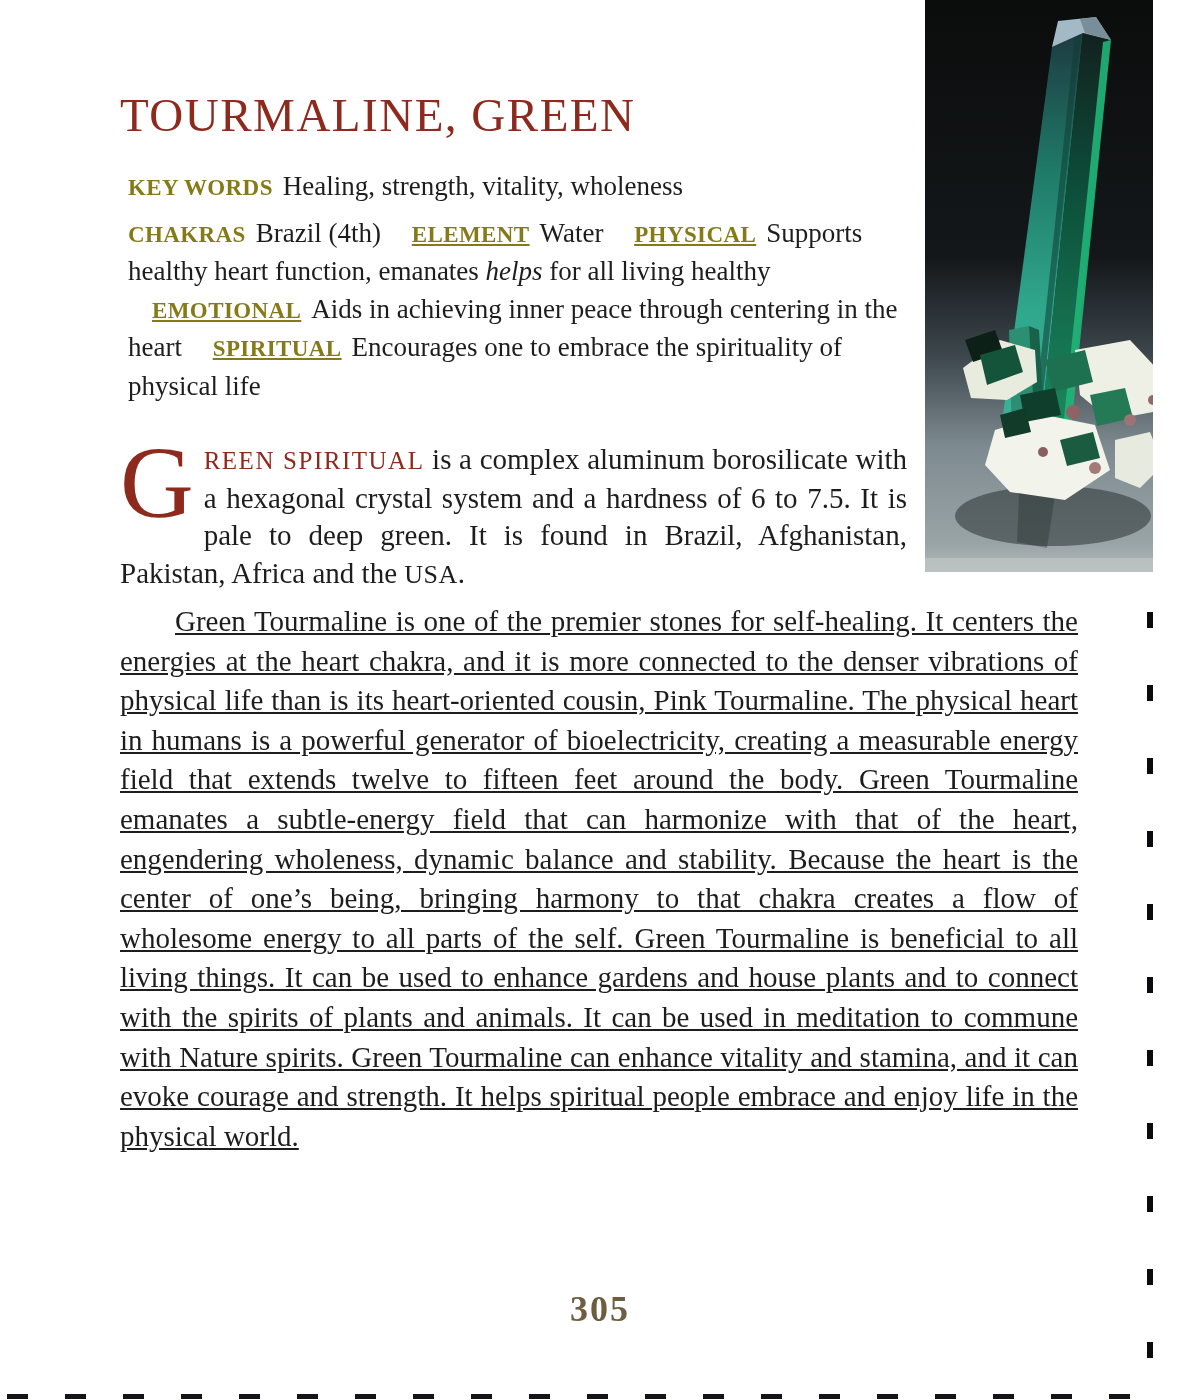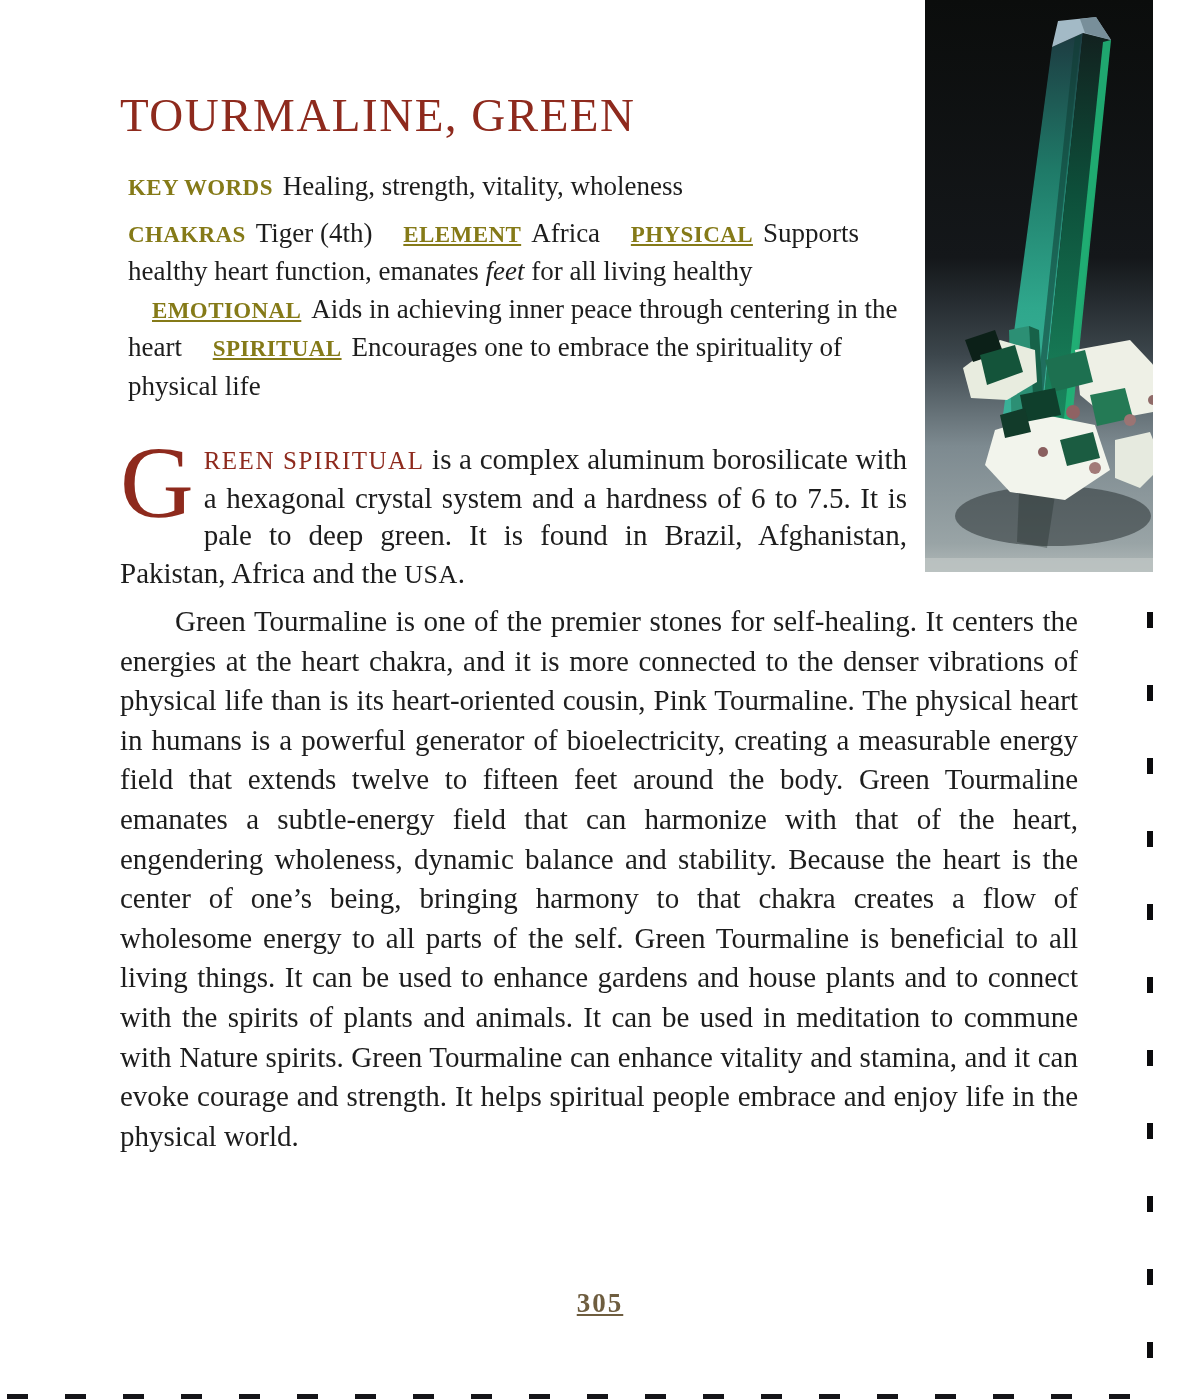--- a/index.html
+++ b/index.html
@@ -96,33 +96,33 @@
 
   
   .body-text {
     position: absolute;
     left: 120px; top: 602px;
     width: 958px;
     font-size: 29px;
     line-height: 39.6px;
     text-align: justify;
     hyphens: auto;
+    text-decoration: underline;
   }
   .body-text p { margin: 0; text-indent: 55px; }
 
   .folio {
     position: absolute;
     top: 1288px; left: 0;
     width: 1200px;
     text-align: center;
-    font-size: 27px;
+    font-size: 36px;
     font-weight: 700;
     letter-spacing: 2px;
     color: #6e5d3f;
-    text-decoration: underline;
   }
 </style>
 </head>
 <body>
 
 <div class="page">
 
   <div class="edge-ticks-right"></div>
   <div class="edge-dashes-bottom"></div>
 
@@ -187,23 +187,23 @@
 
   <div class="col-narrow">
 
     <h1 class="title">TOURMALINE, GREEN</h1>
 
     <div class="props">
       <p>
         <span class="plabel">KEY WORDS</span><span class="pval">Healing, strength, vitality, wholeness</span>
       </p>
       <p>
-        <span class="plabel">CHAKRAS</span><span class="pval">Tiger (4th)</span>
-        <span class="plabel ml">ELEMENT</span><span class="pval">Africa</span>
-        <span class="plabel ml">PHYSICAL</span><span class="pval"><span>Supports healthy heart function, emanates </span><i>feet</i><span> for all living healthy</span></span>
+        <span class="plabel">CHAKRAS</span><span class="pval">Brazil (4th)</span>
+        <span class="plabel ml">ELEMENT</span><span class="pval">Water</span>
+        <span class="plabel ml">PHYSICAL</span><span class="pval"><span>Supports healthy heart function, emanates </span><i>helps</i><span> for all living healthy</span></span>
         <span class="plabel ml">EMOTIONAL</span><span class="pval">Aids in achieving inner peace through centering in the heart</span>
         <span class="plabel ml">SPIRITUAL</span><span class="pval">Encourages one to embrace the spirituality of physical life</span>
       </p>
     </div>
 
     <p class="intro">
       <span class="dropcap">G</span><span class="lead-caps">REEN SPIRITUAL</span><span> is a complex aluminum borosilicate with a hexagonal crystal system and a hardness of 6 to 7.5. It is pale to deep green. It is found in Brazil, Afghanistan, Pakistan, Africa and the </span><span class="smallcaps">USA</span><span>.</span>
     </p>
 
   </div>

